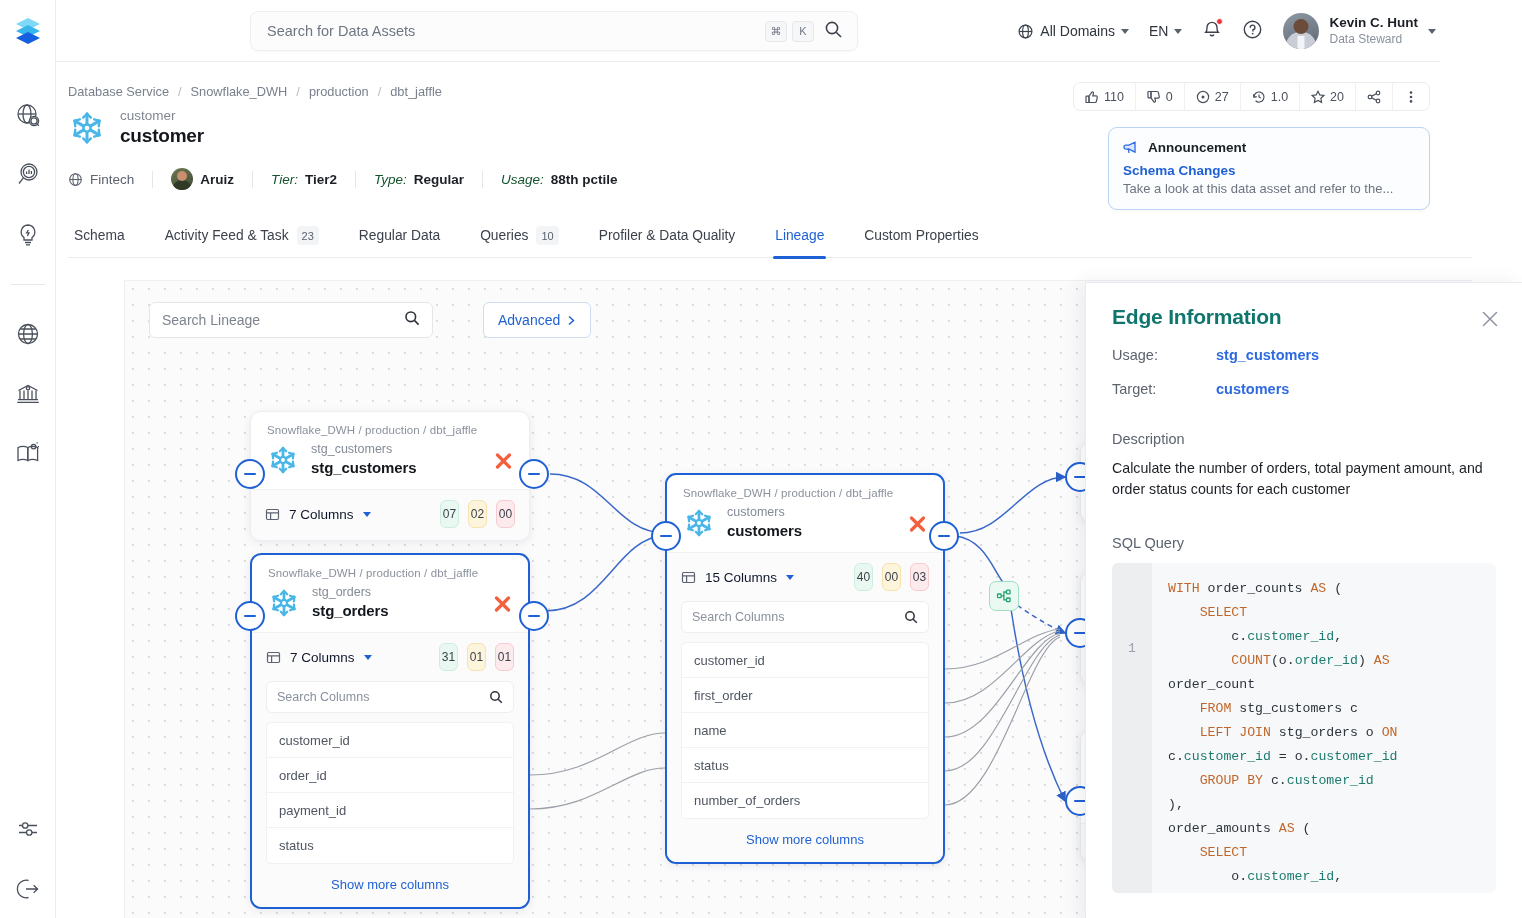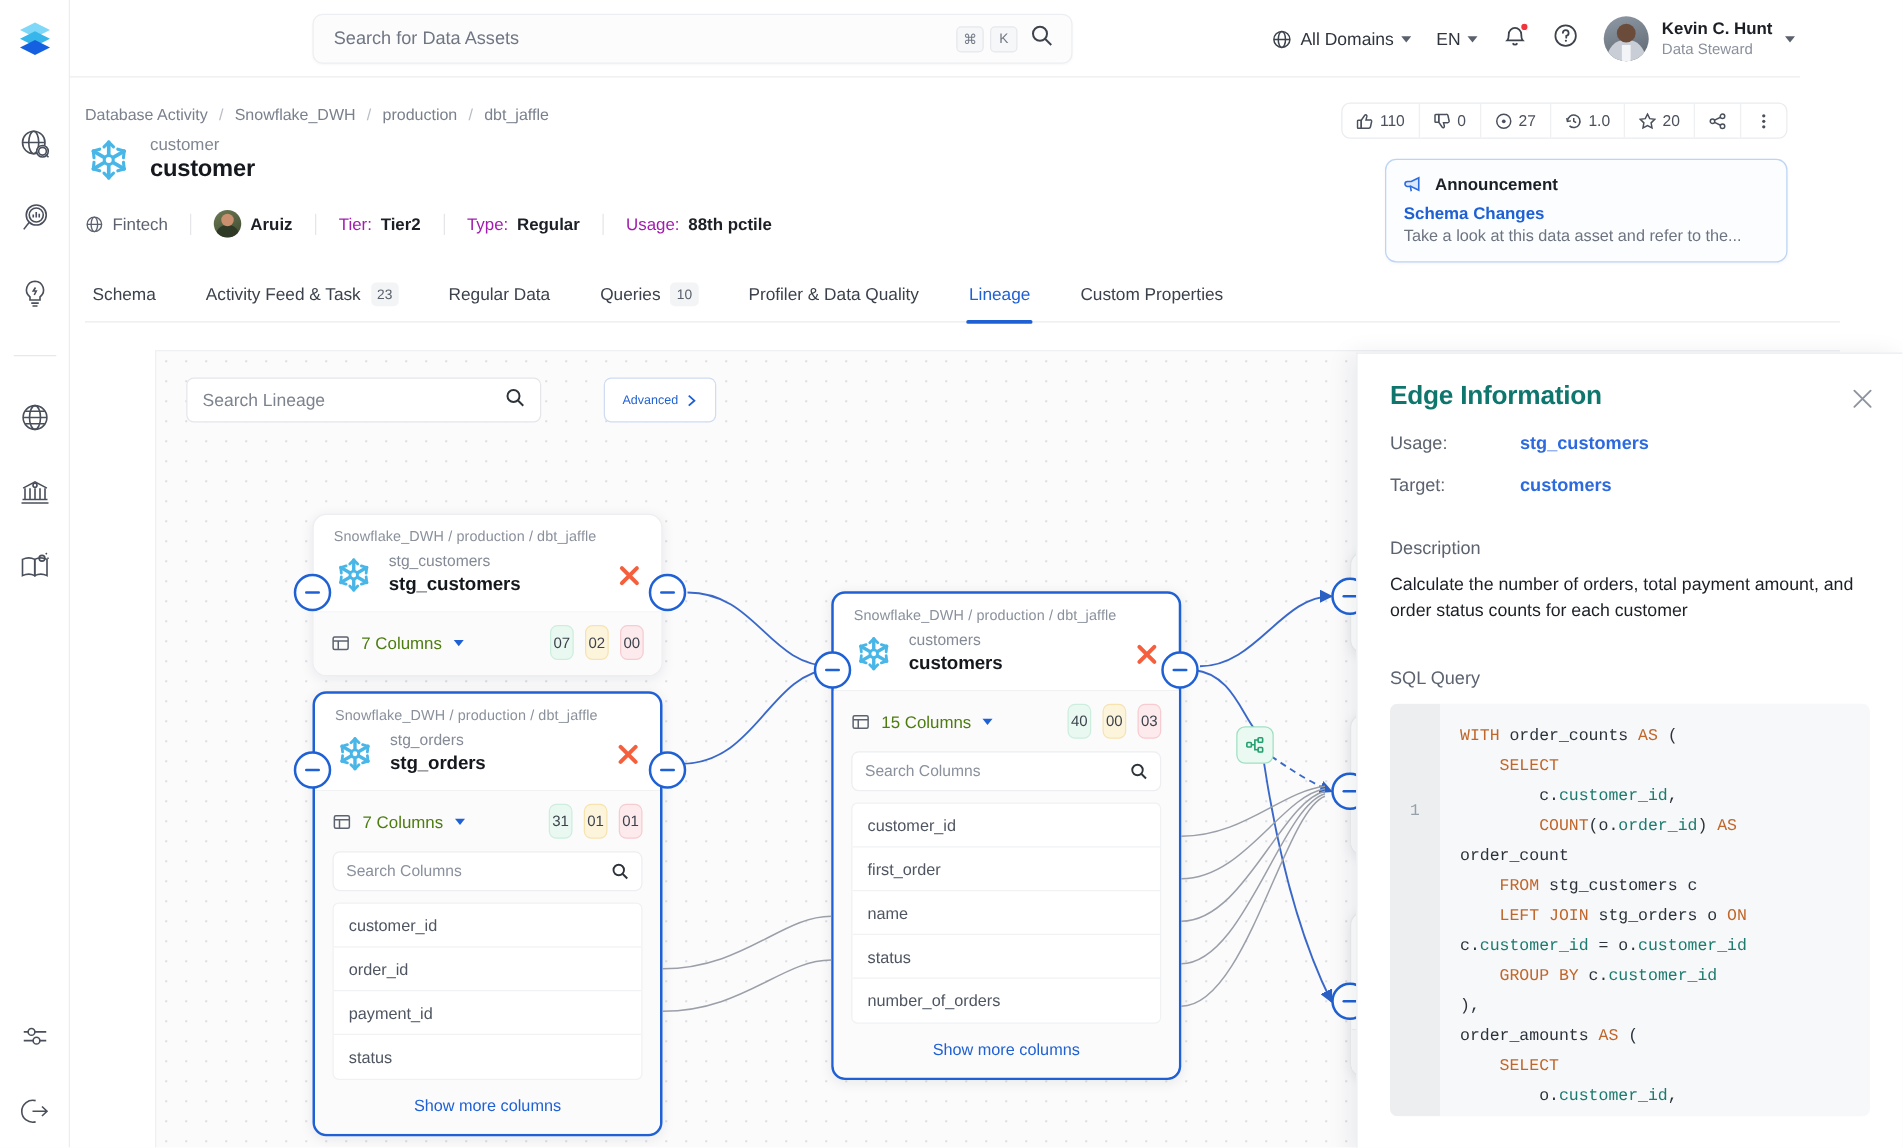--- a/index.html
+++ b/index.html
@@ -79,21 +79,21 @@
 
   .title-row { position: absolute; left: 12px; top: 46px; display: flex; align-items: center; gap: 14px; }
   .snowflake-lg { width: 38px; height: 38px; }
   .title-sub { font-size: 13.5px; color: #808792; line-height: 1.2; }
   .title-main { font-size: 19px; font-weight: bold; color: #15181d; line-height: 1.25; letter-spacing: -0.2px; }
 
   .meta-row { position: absolute; left: 12px; top: 106px; display: flex; align-items: center; gap: 0; font-size: 13.5px; color: #5c636f; }
   .meta-item { display: flex; align-items: center; gap: 7px; padding: 0 18px; }
   .meta-item:first-child { padding-left: 0; }
   .meta-div { width: 1px; height: 17px; background: #e4e6ea; }
-  .meta-k { color: #a21caf; }
+  .meta-k { color: #14532d; font-style: italic; }
   .meta-v { color: #1c2026; font-weight: bold; }
   .mini-av { width: 22px; height: 22px; border-radius: 50%; background: linear-gradient(150deg,#6c7a53,#3f4a32); position: relative; overflow: hidden; }
   .mini-av .h { position: absolute; left: 50%; top: 12%; transform: translateX(-50%); width: 10px; height: 10px; border-radius: 50%; background: #c98f6e; }
   .mini-av .b { position: absolute; left: 50%; bottom: 0; transform: translateX(-50%); width: 19px; height: 10px; border-radius: 9px 9px 0 0; background: #2f3a26; }
 
   
   .stats {
     position: absolute; right: 92px; top: 20px; display: flex; align-items: center;
     border: 1px solid #eaecef; border-radius: 7px; background: #fff; height: 29px; overflow: hidden;
   }
@@ -137,38 +137,38 @@
     position: absolute; left: 24px; top: 21px; width: 284px; height: 36px;
     background: #fff; border: 1px solid #e4e6ea; border-radius: 6px;
     display: flex; align-items: center; padding: 0 12px;
   }
   .lin-search input { flex: 1; border: none; outline: none; font-size: 14px; color: #3a3f4a;
                       font-family: "Liberation Sans", sans-serif; background: transparent; }
   .lin-search input::placeholder { color: #7d838e; }
   .adv-btn {
     position: absolute; left: 358px; top: 21px; height: 36px; padding: 0 14px;
     border: 1px solid #cfdcf2; border-radius: 6px; background: #fff; color: #1f61d4;
-    font-size: 10px; display: flex; align-items: center; gap: 7px; cursor: pointer;
+    font-size: 14px; display: flex; align-items: center; gap: 7px; cursor: pointer;
   }
 
   
   .node {
     position: absolute; background: #fff; border-radius: 11px;
     box-shadow: 0 2px 10px rgba(16,24,40,.08);
   }
   .node.sel { border: 2px solid #1f61d4; }
   .node.plain { border: 1px solid #eceef1; }
   .node-path { font-size: 11.5px; color: #8a919c; padding: 12px 16px 0; letter-spacing: .1px; }
   .node-head { display: flex; align-items: center; gap: 12px; padding: 6px 16px 12px; position: relative; }
   .node-sub { font-size: 12.5px; color: #848b96; line-height: 1.25; }
   .node-name { font-size: 15px; font-weight: bold; color: #14181d; line-height: 1.3; letter-spacing: -.1px; }
   .node-x { position: absolute; right: 16px; top: 50%; transform: translateY(-50%); cursor: pointer; }
   .node-body { border-top: 1px solid #f0f1f3; background: #fbfbfc; border-radius: 0 0 10px 10px; padding: 10px 14px 12px; }
   .cols-row { display: flex; align-items: center; gap: 9px; }
-  .cols-lbl { font-size: 13.5px; color: #4d7c0f; cursor: pointer; }
+  .cols-lbl { font-size: 13.5px; color: #0f172a; cursor: pointer; }
   .pill { width: 19px; height: 28px; border-radius: 6px; font-size: 12px; color: #3c424c;
           display: flex; align-items: center; justify-content: center; }
   .pill.g { background: #e9f9f1; border: 1px solid #cdeede; }
   .pill.y { background: #fdf4dc; border: 1px solid #f6e3b0; }
   .pill.r { background: #fdeaec; border: 1px solid #f6ccd1; }
   .pill-sp { flex: 1; }
   .col-search {
     margin-top: 10px; height: 32px; background: #fff; border: 1px solid #eceef1; border-radius: 6px;
     display: flex; align-items: center; padding: 0 10px;
   }
@@ -354,21 +354,21 @@
           <div class="user-role">Data Steward</div>
         </div>
         <span class="caret"></span>
       </div>
     </div>
   </div>
 
   <div class="page">
 
     <div class="breadcrumb">
-      <span class="bc">Database Activity</span>
+      <span class="bc">Database Service</span>
       <span class="sep">/</span>
       <span class="bc">Snowflake_DWH</span>
       <span class="sep">/</span>
       <span class="bc">production</span>
       <span class="sep">/</span>
       <span class="bc">dbt_jaffle</span>
     </div>
 
     <div class="title-row">
       <svg class="snowflake-lg" viewBox="0 0 40 40">

